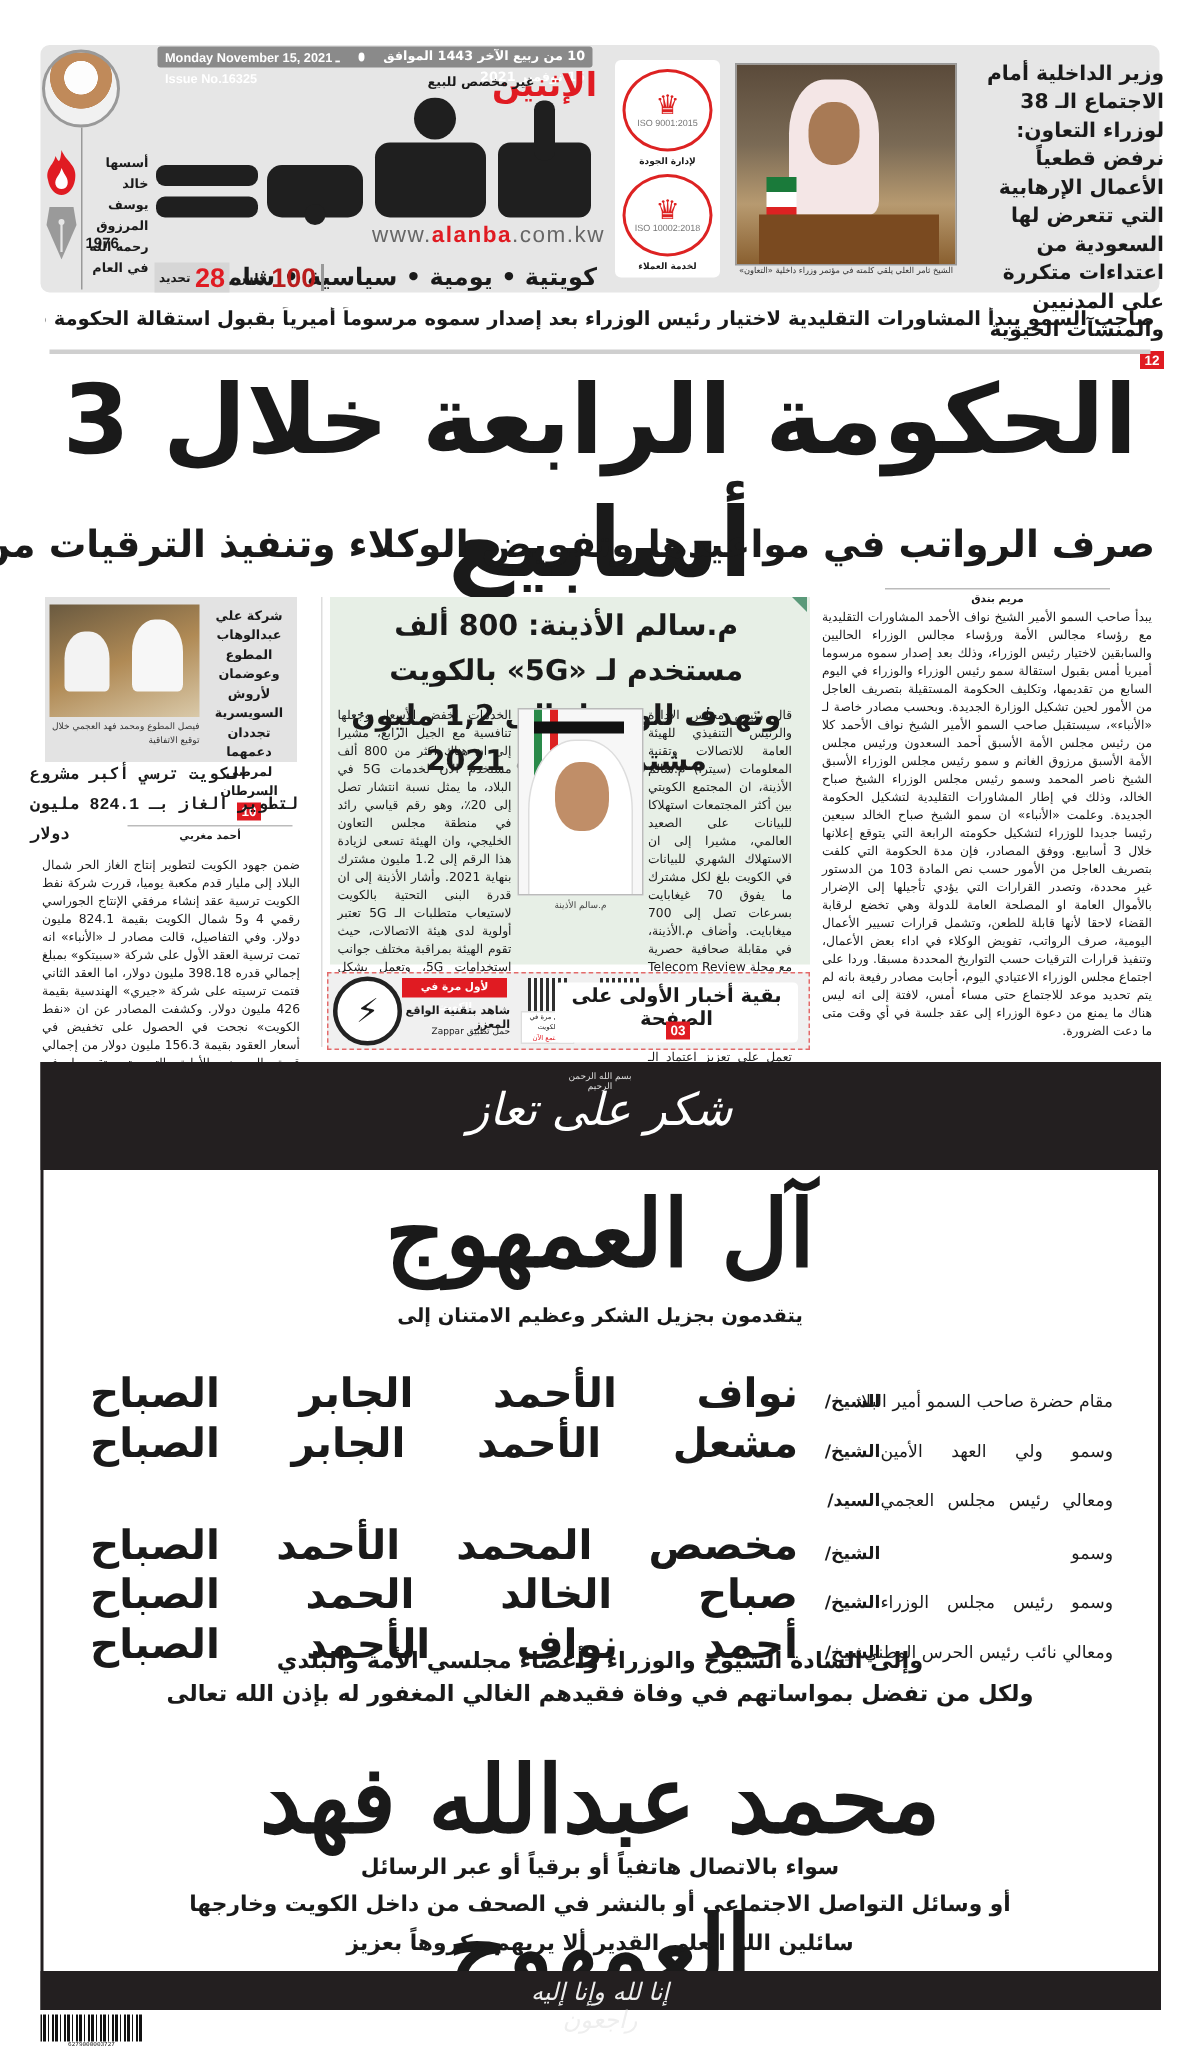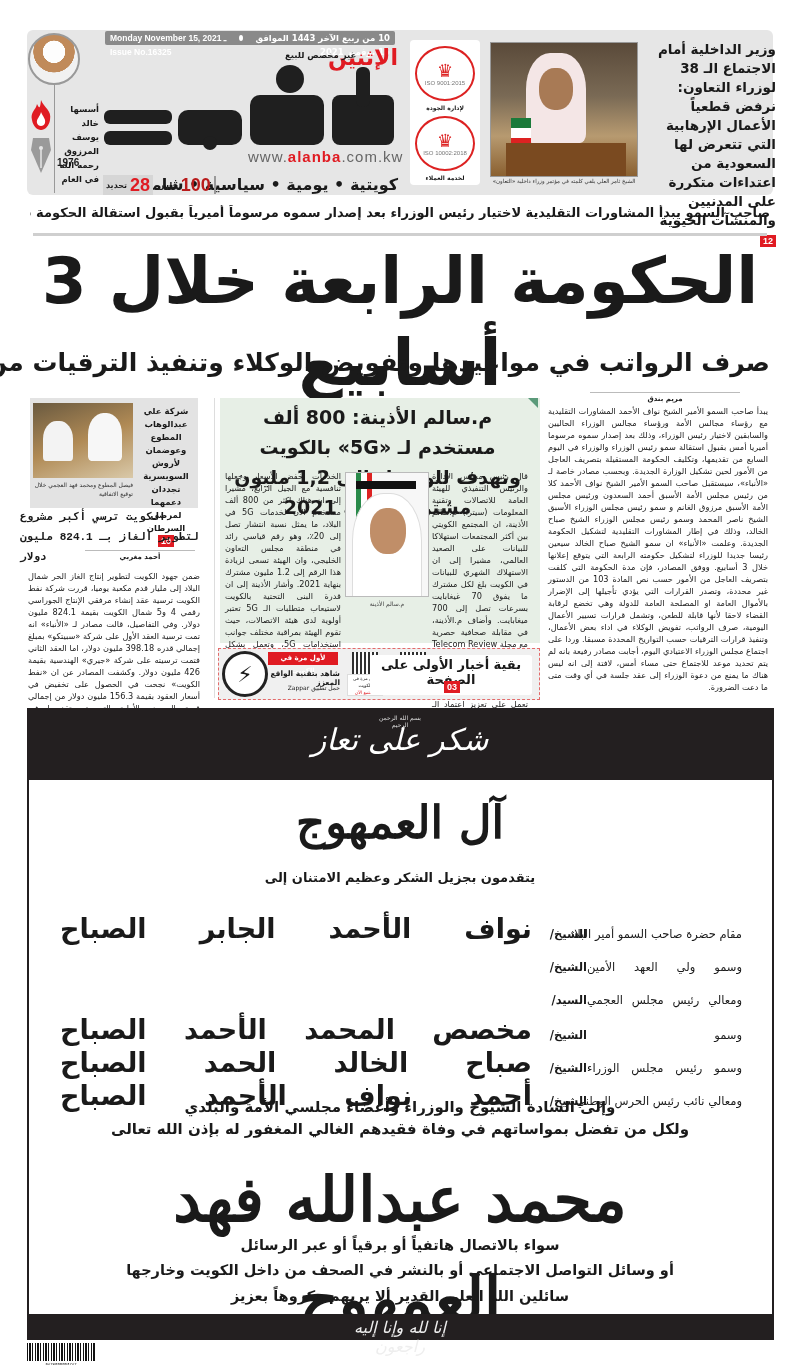--- a/index.html
+++ b/index.html
@@ -99,21 +99,21 @@
   .qr-card { position: absolute; background: #fff; border: 1px solid #ddd; width: 36px; height: 22px; font-size: 4.5px; text-align: center; line-height: 7px; }
   #more-news-box { left: 370px; top: 655px; width: 162px; height: 40px; background: #fff; border-radius: 3px; }
   #more-news-label { left: 372px; top: 657px; width: 158px; font-size: 13px; font-weight: bold; text-align: center; }
   #more-news-page { left: 444px; top: 681px; }
 
   
   #ad-frame { left: 27px; top: 708px; width: 747px; height: 632px; border: 2px solid #231f20; background: #fff; }
   #ad-top-band { left: 27px; top: 708px; width: 747px; height: 72px; background: #231f20; }
   #basmala { left: 370px; top: 714px; width: 60px; font-size: 6px; color: #ddd; text-align: center; }
   #thanks-title { left: 300px; top: 722px; width: 200px; font-size: 30px; color: #fff; text-align: center; font-family: "DejaVu Serif", serif; font-style: italic; }
-  #family-name { left: 200px; top: 783px; width: 400px; font-size: 45px; font-weight: bold; text-align: center; line-height: 80px; font-family: "DejaVu Serif", serif; }
+  #family-name { left: 200px; top: 783px; width: 400px; font-size: 62px; font-weight: bold; text-align: center; line-height: 80px; font-family: "DejaVu Serif", serif; }
   #intro-line { left: 150px; top: 870px; width: 500px; font-size: 13px; font-weight: bold; text-align: center; }
 
   .rank-row { position: absolute; left: 60px; width: 682px; height: 33px; display: flex; flex-direction: row; align-items: baseline; direction: rtl; }
   .rank-title { width: 155px; font-size: 11.5px; font-weight: normal; white-space: nowrap; text-align-last: justify; margin-top: 32px; }
   .rank-honorific { width: 55px; font-size: 11.5px; font-weight: bold; text-align: right; }
   .rank-name { flex: 1; font-size: 27px; font-weight: bold; white-space: nowrap; text-align-last: justify; letter-spacing: -0.5px; }
 
   #ad-line1 { left: 100px; top: 1098px; width: 600px; font-size: 15px; font-weight: bold; text-align: center; }
   #ad-line2 { left: 100px; top: 1120px; width: 600px; font-size: 15px; font-weight: bold; text-align: center; }
   #deceased-name { left: 80px; top: 1150px; width: 640px; font-size: 62px; font-weight: bold; text-align: center; line-height: 100px; font-family: "DejaVu Serif", serif; letter-spacing: -1px; }
@@ -274,20 +274,21 @@
 <div id="intro-line" class="abs rtl">يتقدمون بجزيل الشكر وعظيم الامتنان إلى</div>
 
 <div class="rank-row" style="top:895px;">
   <span class="rank-title">مقام حضرة صاحب السمو أمير البلاد</span>
   <span class="rank-honorific">الشيخ/</span>
   <span class="rank-name">نواف الأحمد الجابر الصباح</span>
 </div>
 <div class="rank-row" style="top:928px;">
   <span class="rank-title">وسمو ولي العهد الأمين</span>
   <span class="rank-honorific">الشيخ/</span>
+  <span class="rank-name">مشعل الأحمد الجابر الصباح</span>
 </div>
 <div class="rank-row" style="top:961px;">
   <span class="rank-title">ومعالي رئيس مجلس العجمي</span>
   <span class="rank-honorific">السيد/</span>
 </div>
 <div class="rank-row" style="top:996px;">
   <span class="rank-title">وسمو</span>
   <span class="rank-honorific">الشيخ/</span>
   <span class="rank-name">مخصص المحمد الأحمد الصباح</span>
 </div>

